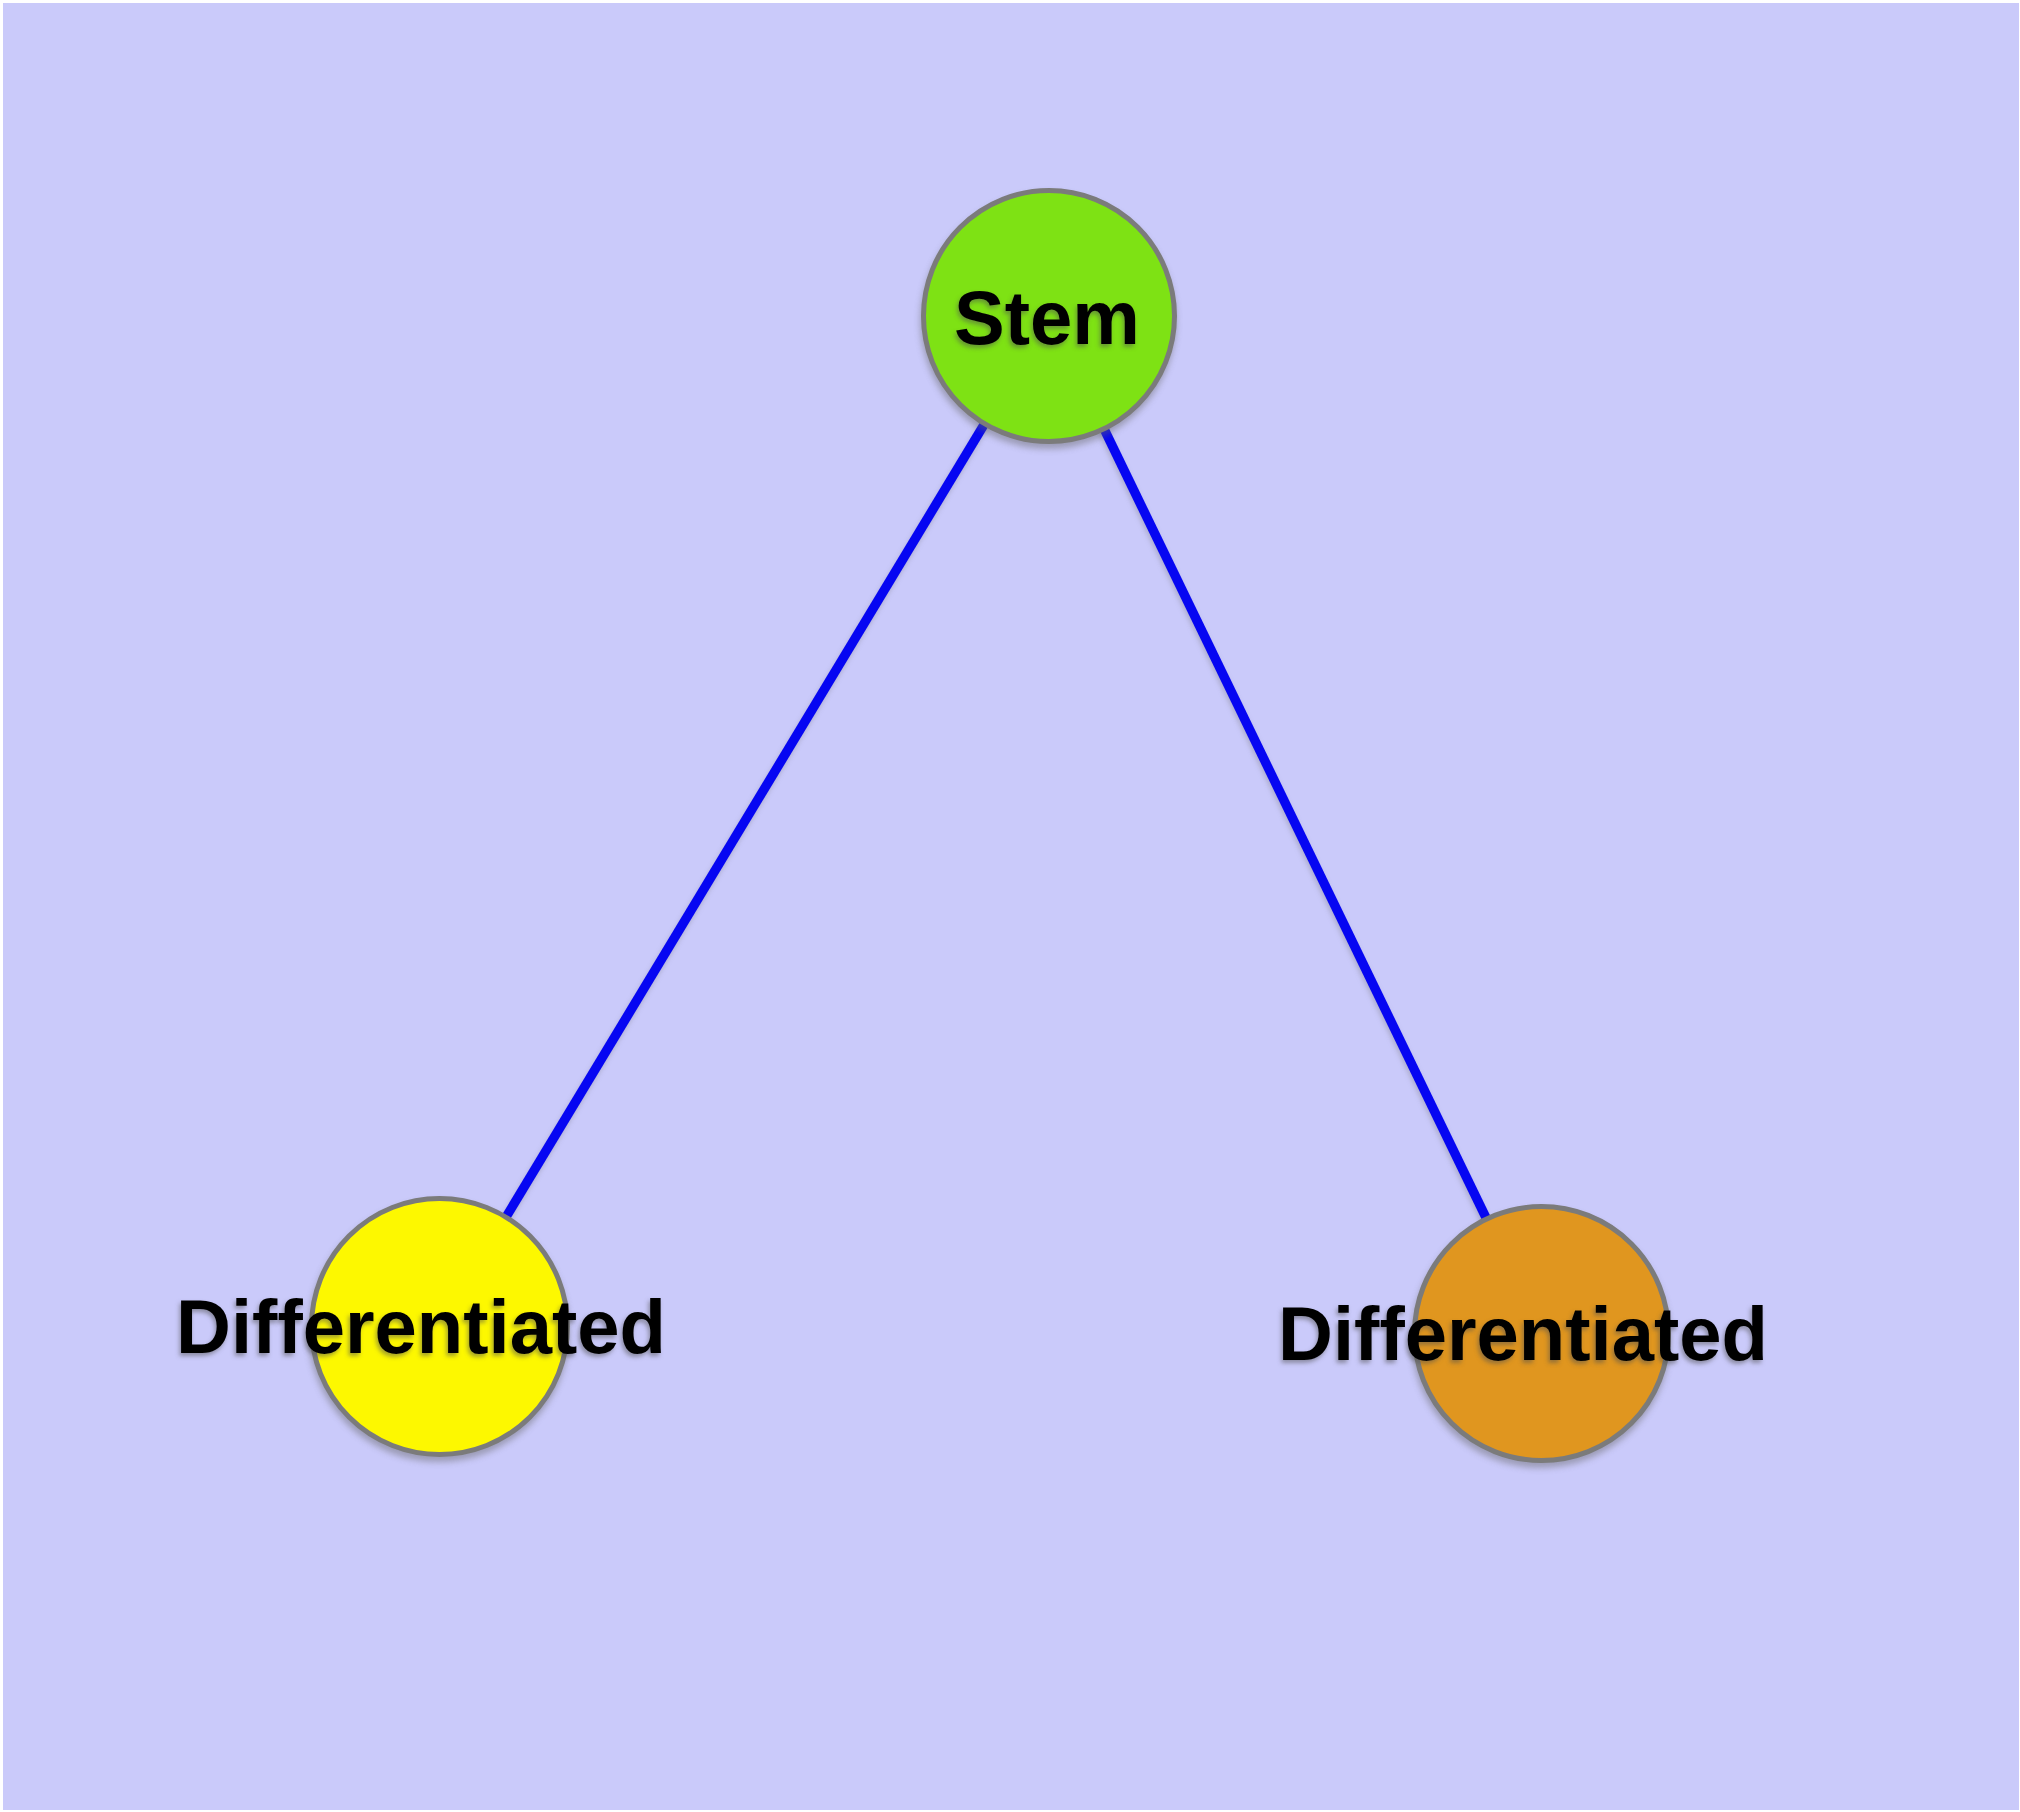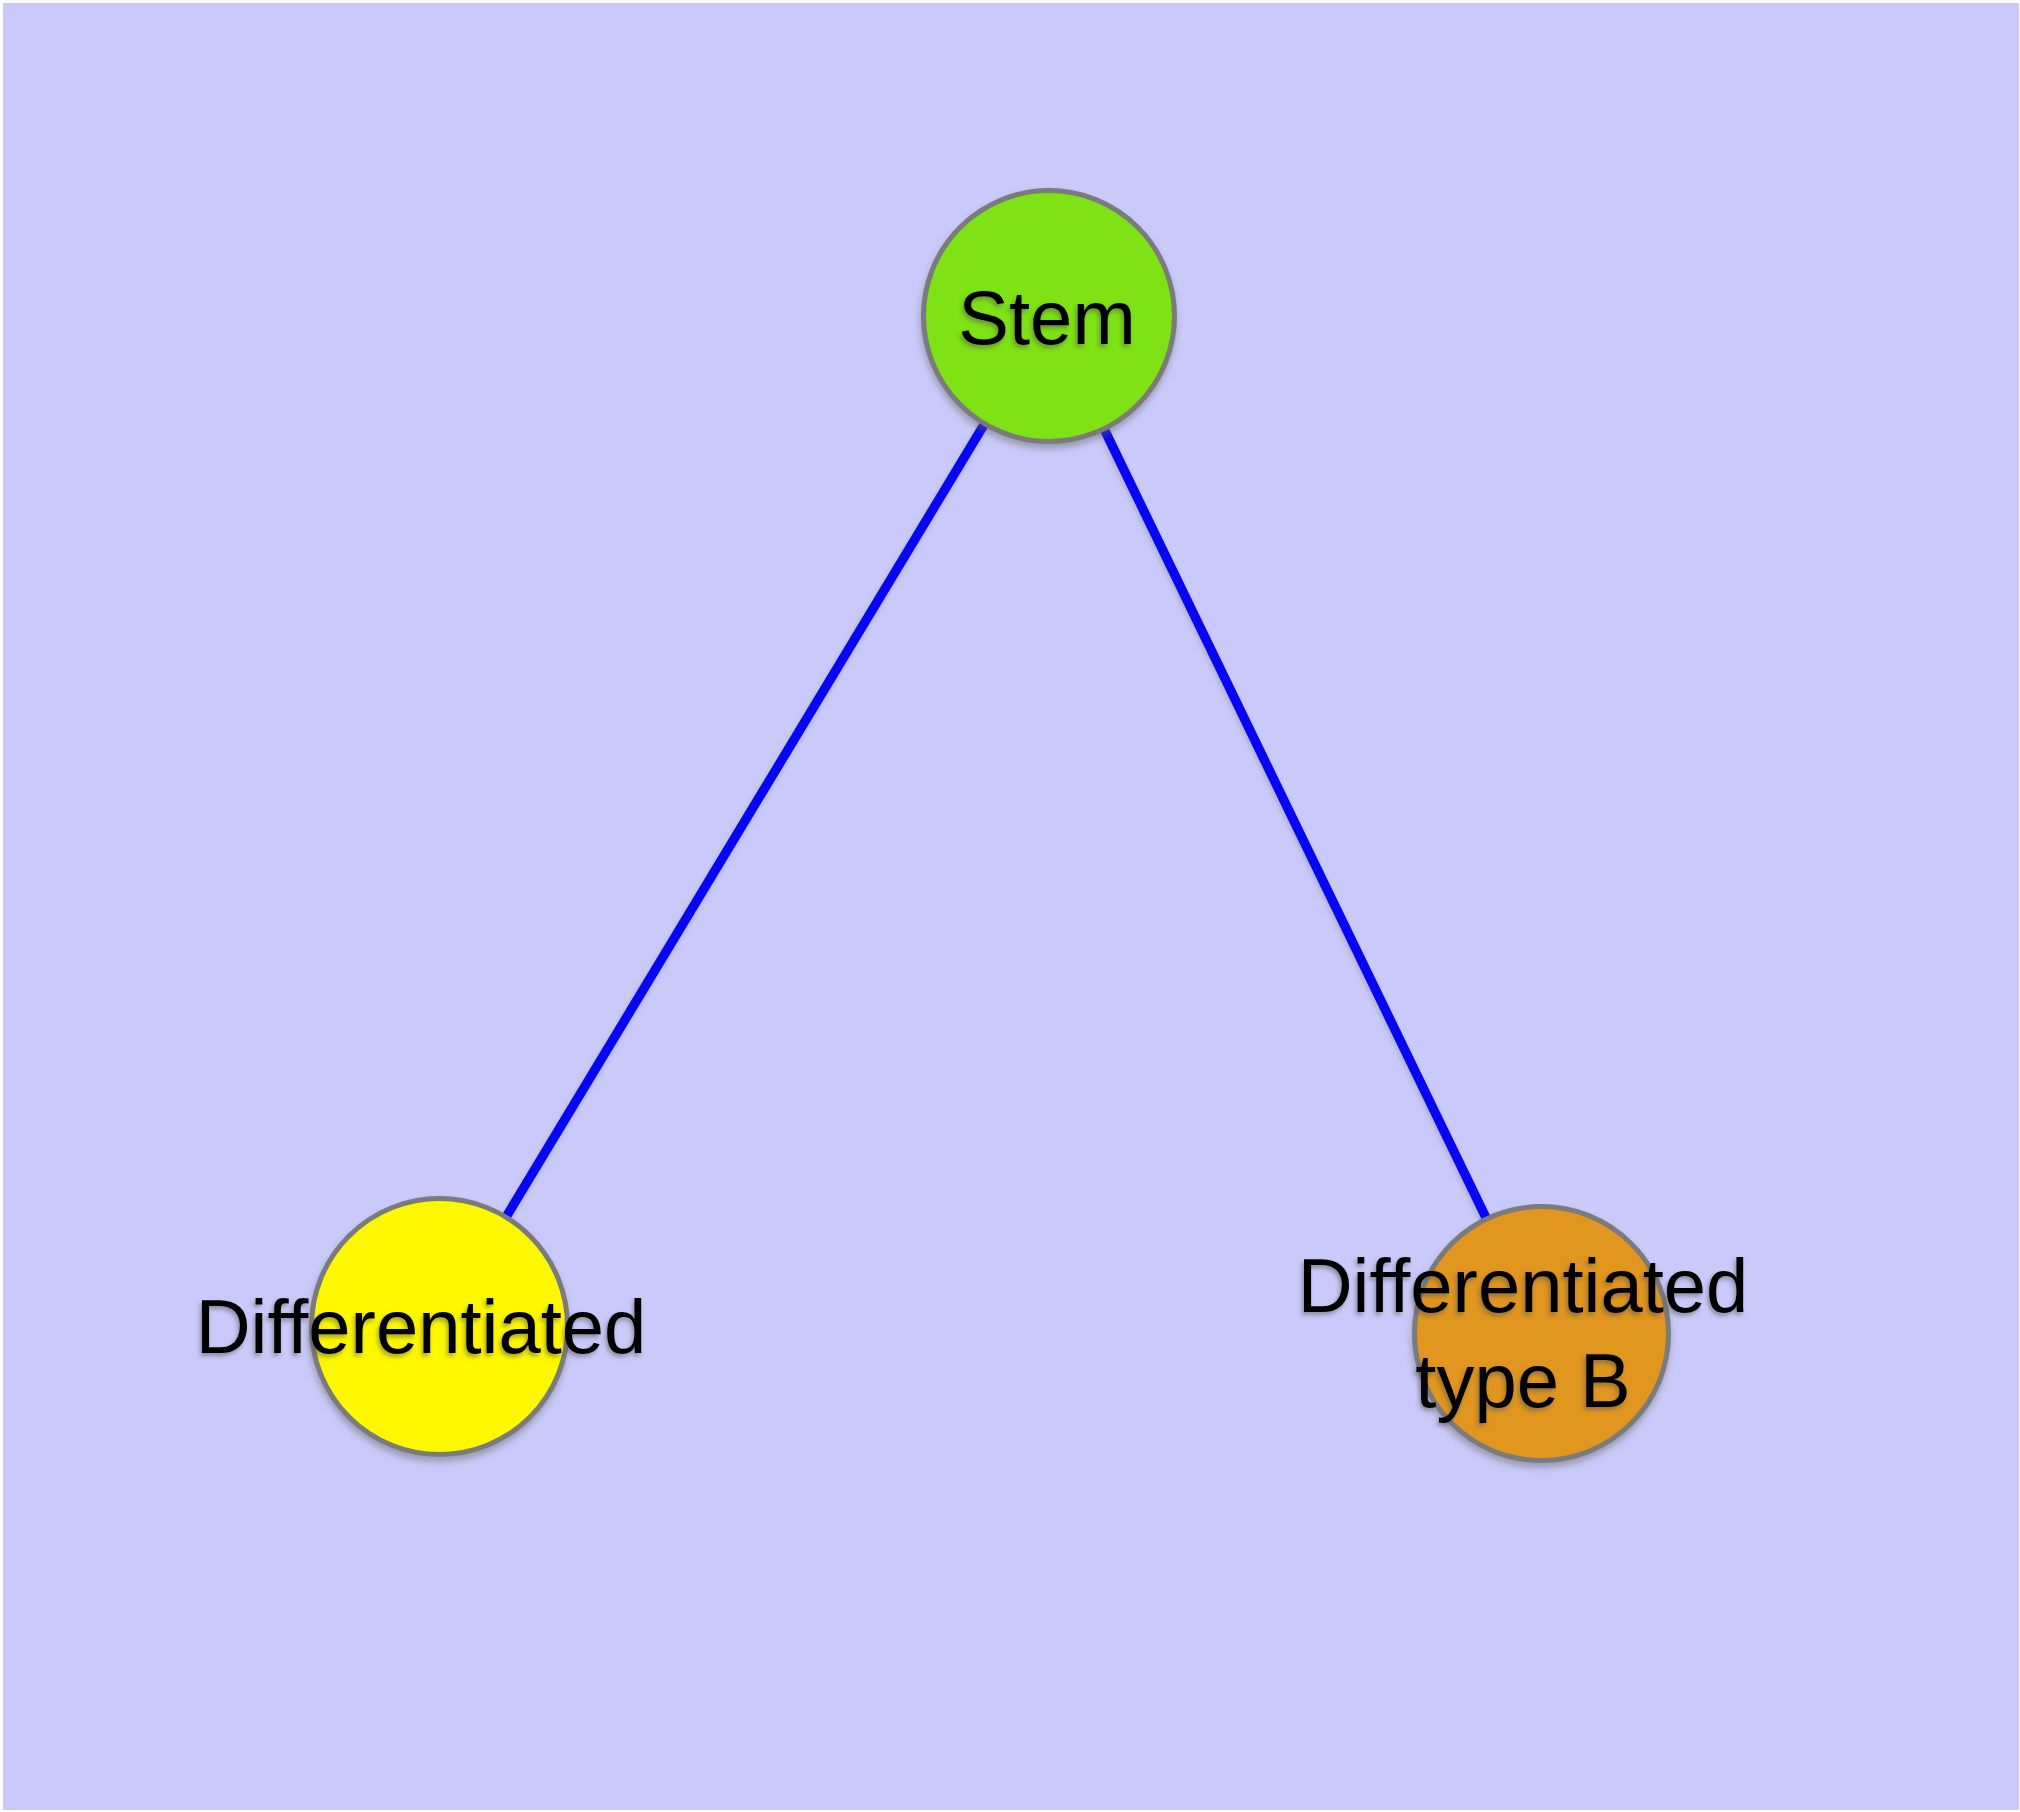--- a/index.html
+++ b/index.html
@@ -51,21 +51,21 @@
   .node-b {
     left: 1412px; top: 1204px;
     width: 259px; height: 259px;
   }
   .node-label {
     position: absolute;
     transform: translate(-50%, -50%);
     text-align: center;
     white-space: nowrap;
     color: #000000;
-    font-weight: normal;
+    font-weight: bold;
     font-size: 76px;
     line-height: 95px;
     text-shadow: -1.7px 3.4px 4.2px rgba(80,80,80,0.50);
   }
   .label-stem { left: 1047px; top: 317px; }
   .label-a    { left: 421px;  top: 1326px; }
   .label-b    { left: 1523px; top: 1333px; }
   .lbl-line { display: block; }
   .lbl-line:empty { display: none; }
 </style>
@@ -90,17 +90,16 @@
   <div class="node-label label-stem">
     <span class="lbl-line">Stem</span>
   </div>
 
   <div class="node-label label-a">
     <span class="lbl-line">Differentiated</span>
   </div>
 
   <div class="node-label label-b">
     <span class="lbl-line">Differentiated</span>
-    <span class="lbl-line">type B</span>
   </div>
 
 </div>
 
 
 </body></html>

